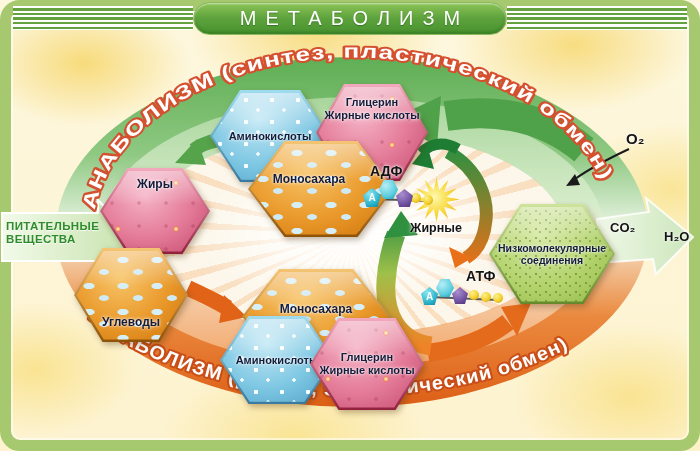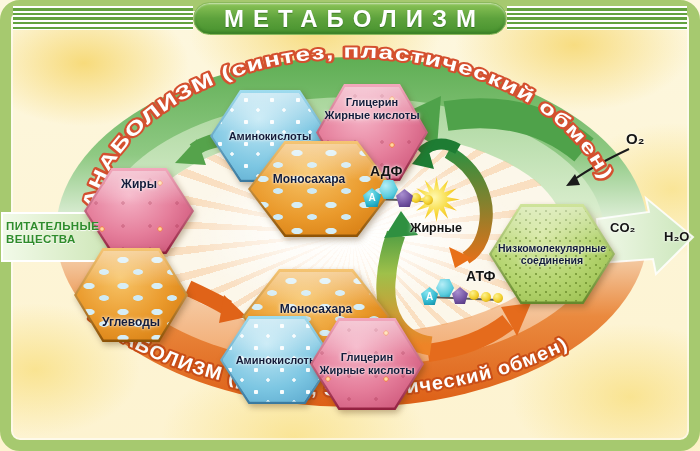--- a/index.html
+++ b/index.html
@@ -20,21 +20,21 @@
   .frame{position:absolute;inset:0;border:11px solid #a6c96f;border-radius:20px;z-index:1;
          box-shadow:inset 0 0 0 2px rgba(255,255,255,.55);}
   .stripes{position:absolute;top:6px;height:24px;z-index:2;
     background:repeating-linear-gradient(180deg,#ffffff 0 2.2px,#63a23e 2.2px 4.6px);}
   .stripes.left{left:13px;width:180px;}
   .stripes.right{left:507px;width:180px;}
   .title-pill{position:absolute;left:193px;top:2px;width:314px;height:33px;border-radius:17px;z-index:3;
     background:linear-gradient(180deg,#8cc457 0%,#5da23c 50%,#47922e 100%);
     border:1px solid #8bb95c;display:flex;align-items:center;justify-content:center;
     box-shadow:inset 0 1px 2px rgba(255,255,255,.6), inset 0 -2px 3px rgba(0,60,0,.25);}
-  .title-pill span{color:#fff;font-weight:bold;font-size:24px;letter-spacing:9px;margin-right:-9px;
+  .title-pill span{color:#fff;font-weight:normal;font-size:20px;letter-spacing:9px;margin-right:-9px;
     text-shadow:0 1px 1px rgba(0,60,0,.4);}
   .lyr{position:absolute;left:0;top:0;width:700px;height:451px;}
   .rings{z-index:2;}
   .rays{position:absolute;left:140px;top:130px;width:425px;height:205px;border-radius:50%;z-index:3;
     background:
       radial-gradient(closest-side,#ffffff 0%,rgba(255,255,255,.7) 35%,rgba(255,255,255,0) 78%),
       repeating-conic-gradient(from -4deg at 50% 50%, rgba(242,152,72,.25) 0deg 2.6deg, rgba(255,255,255,0) 2.6deg 8.6deg);}
   .arrows{z-index:4;}
   .arctexts{z-index:5;}
   .arc-anab{font-weight:bold;font-size:19px;fill:#ffffff;stroke:#d4502f;stroke-width:4px;
@@ -206,21 +206,21 @@
     <div class="edge"></div>
       <div class="in"></div>
     <div class="lbl" style="align-items:flex-start;padding-top:12px;">Глицерин
 Жирные кислоты</div>
   </div>
   <div class="hex hx-orange" style="left:248px;top:141px;width:146px;height:96px;">
     <div class="edge"></div>
       <div class="in"></div>
     <div class="lbl" style="font-size:12px;padding-bottom:18px;padding-right:24px;">Моносахара</div>
   </div>
-  <div class="hex hx-pink" style="left:84px;top:168px;width:110px;height:86px;">
+  <div class="hex hx-pink" style="left:100px;top:168px;width:110px;height:86px;">
     <div class="edge"></div>
       <div class="in"></div>
     <div class="lbl" style="font-size:12px;align-items:flex-start;padding-top:10px;">Жиры</div>
   </div>
   <div class="hex hx-orange" style="left:74px;top:248px;width:114px;height:94px;">
     <div class="edge"></div>
       <div class="in"></div>
     <div class="lbl" style="font-size:12px;align-items:flex-end;padding-bottom:12px;">Углеводы</div>
   </div>
   <div class="hex hx-orange" style="left:242px;top:269px;width:148px;height:95px;">

